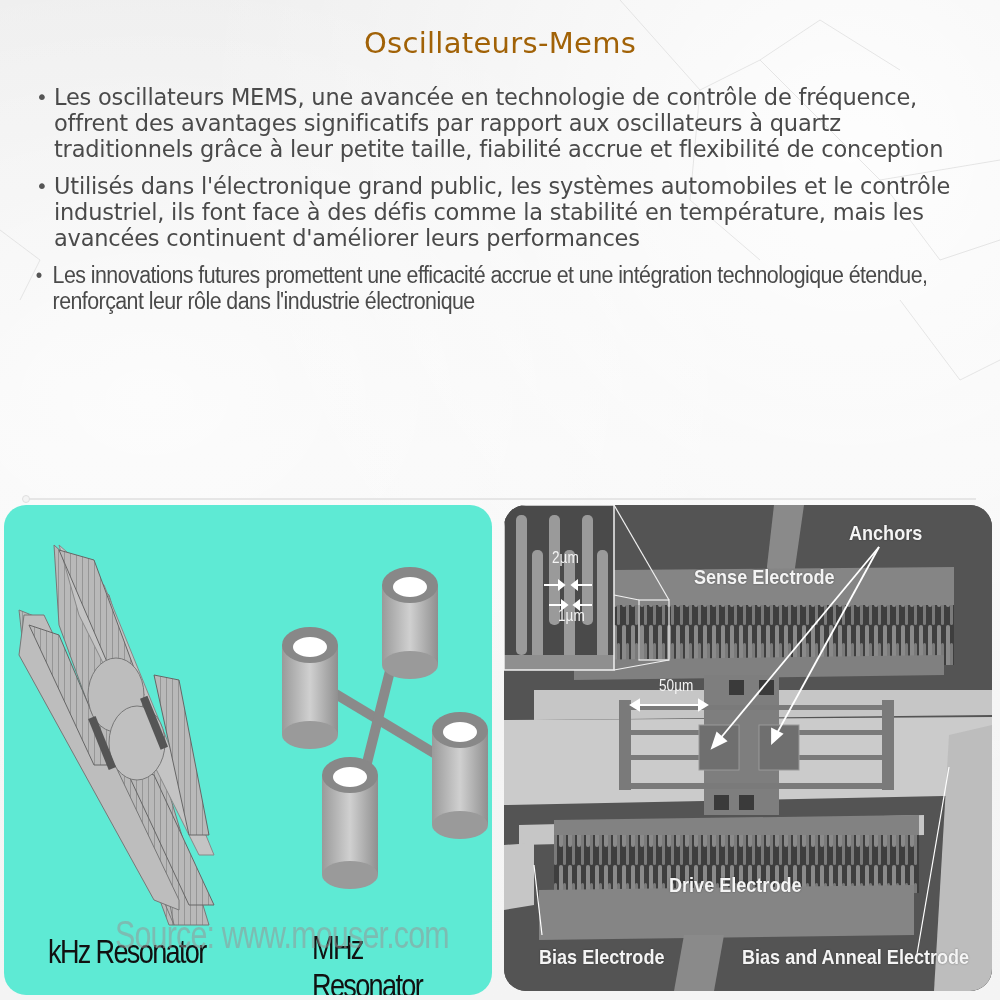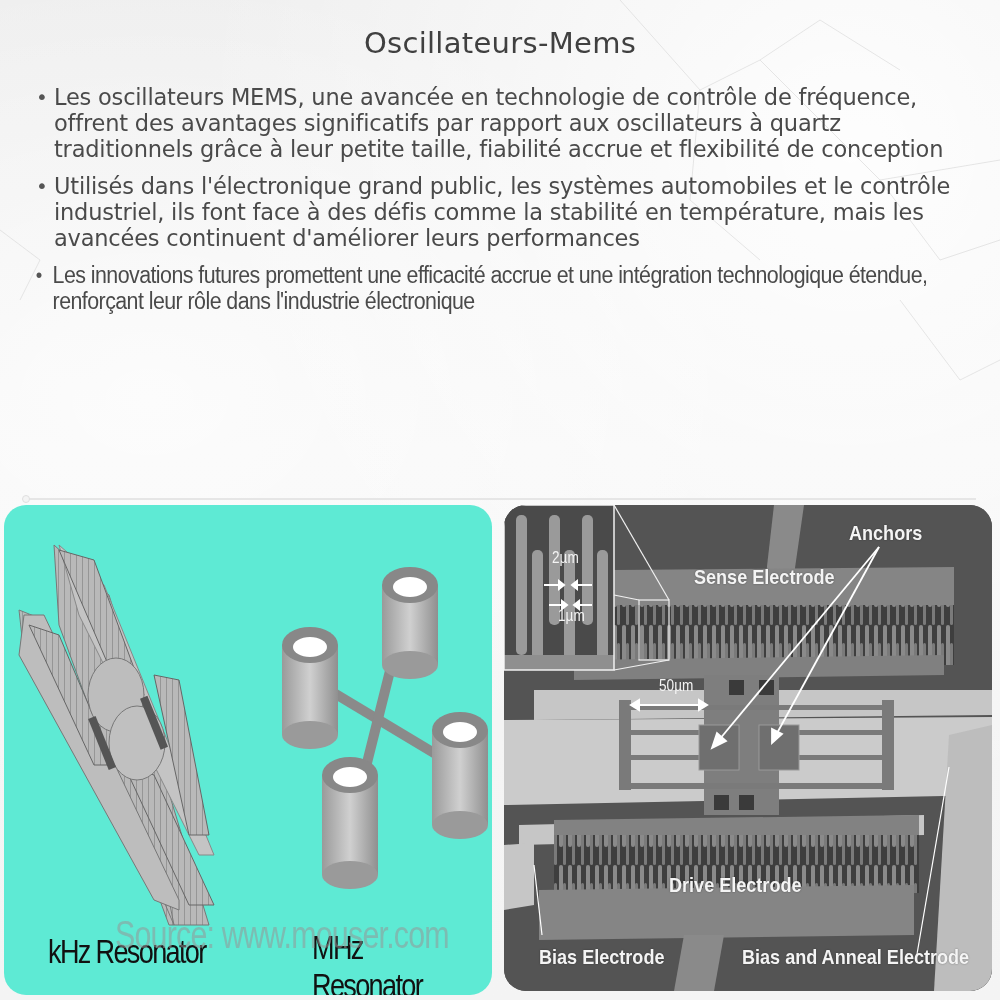--- a/index.html
+++ b/index.html
@@ -16,21 +16,21 @@
         radial-gradient(ellipse at 85% 15%, rgba(255,255,255,0.9), rgba(240,240,240,0) 55%),
         radial-gradient(ellipse at 15% 40%, rgba(255,255,255,0.7), rgba(240,240,240,0) 50%),
         linear-gradient(180deg, #efefef 0%, #f6f6f6 45%, #f4f4f4 100%);
       z-index: 0;
     }
     .bg-texture svg { position: absolute; inset: 0; }
     .page-title {
       position: absolute; top: 26px; left: 0; width: 1000px;
       text-align: center;
       font-size: 29px; font-weight: normal;
-      color: #404040; letter-spacing: 0.3px;
+      color: #a16207; letter-spacing: 0.3px;
       z-index: 1;
     }
     .bullets {
       position: absolute; top: 84px; left: 34px; width: 940px;
       list-style: none; z-index: 1;
     }
     .bullet {
       position: relative;
       padding-left: 20px;
       font-size: 22.5px;

